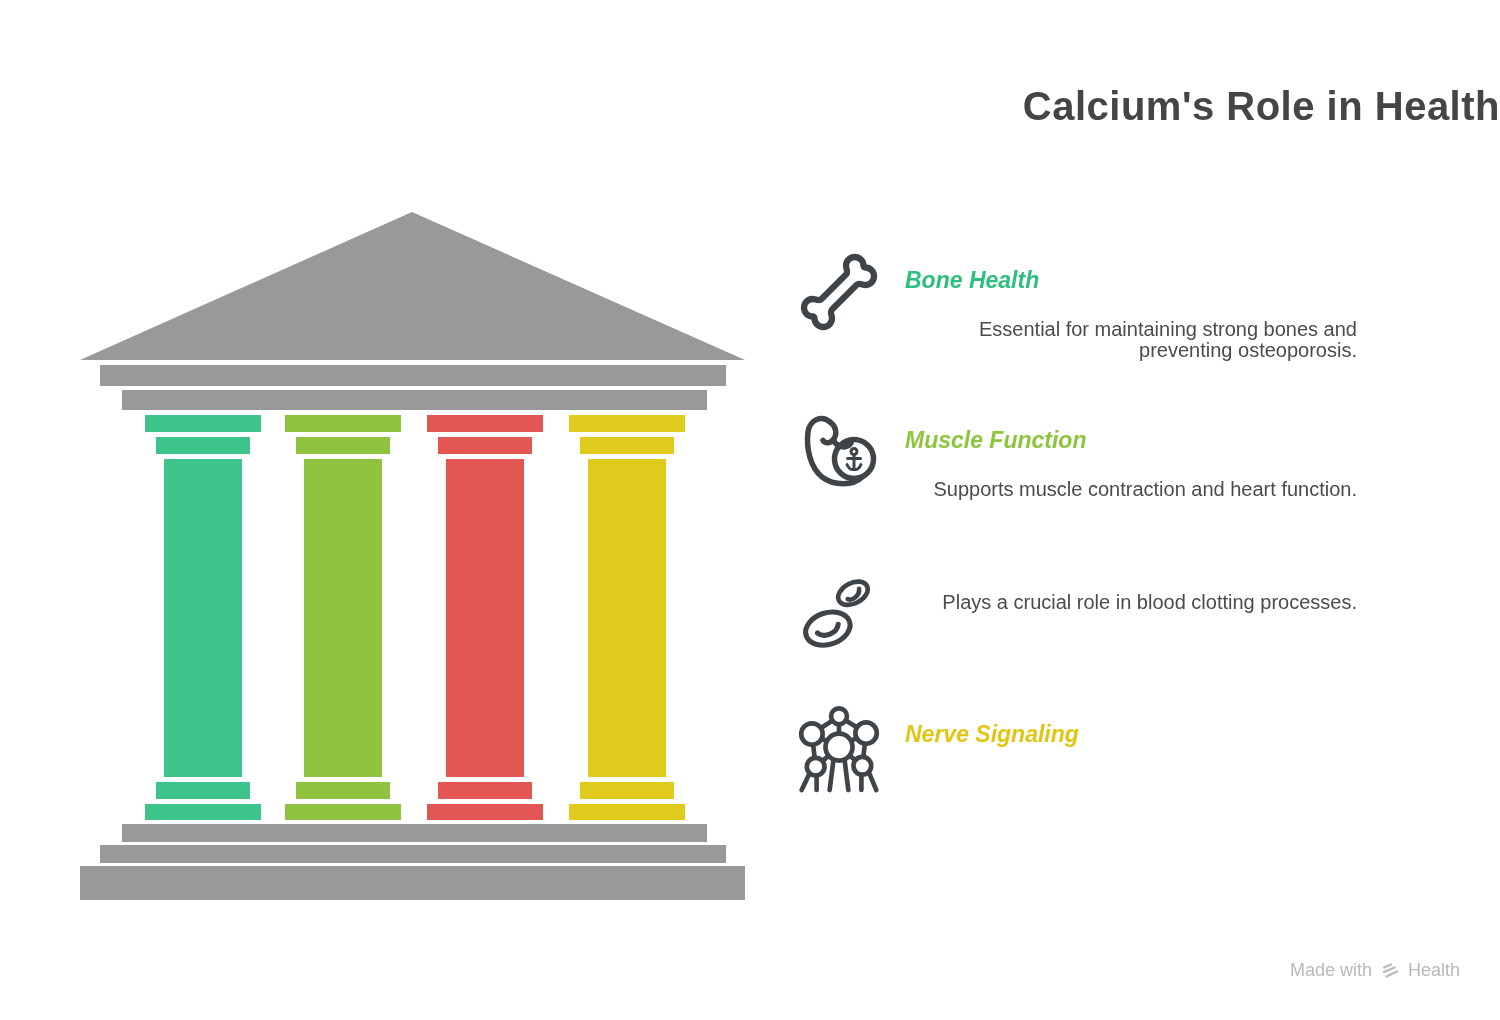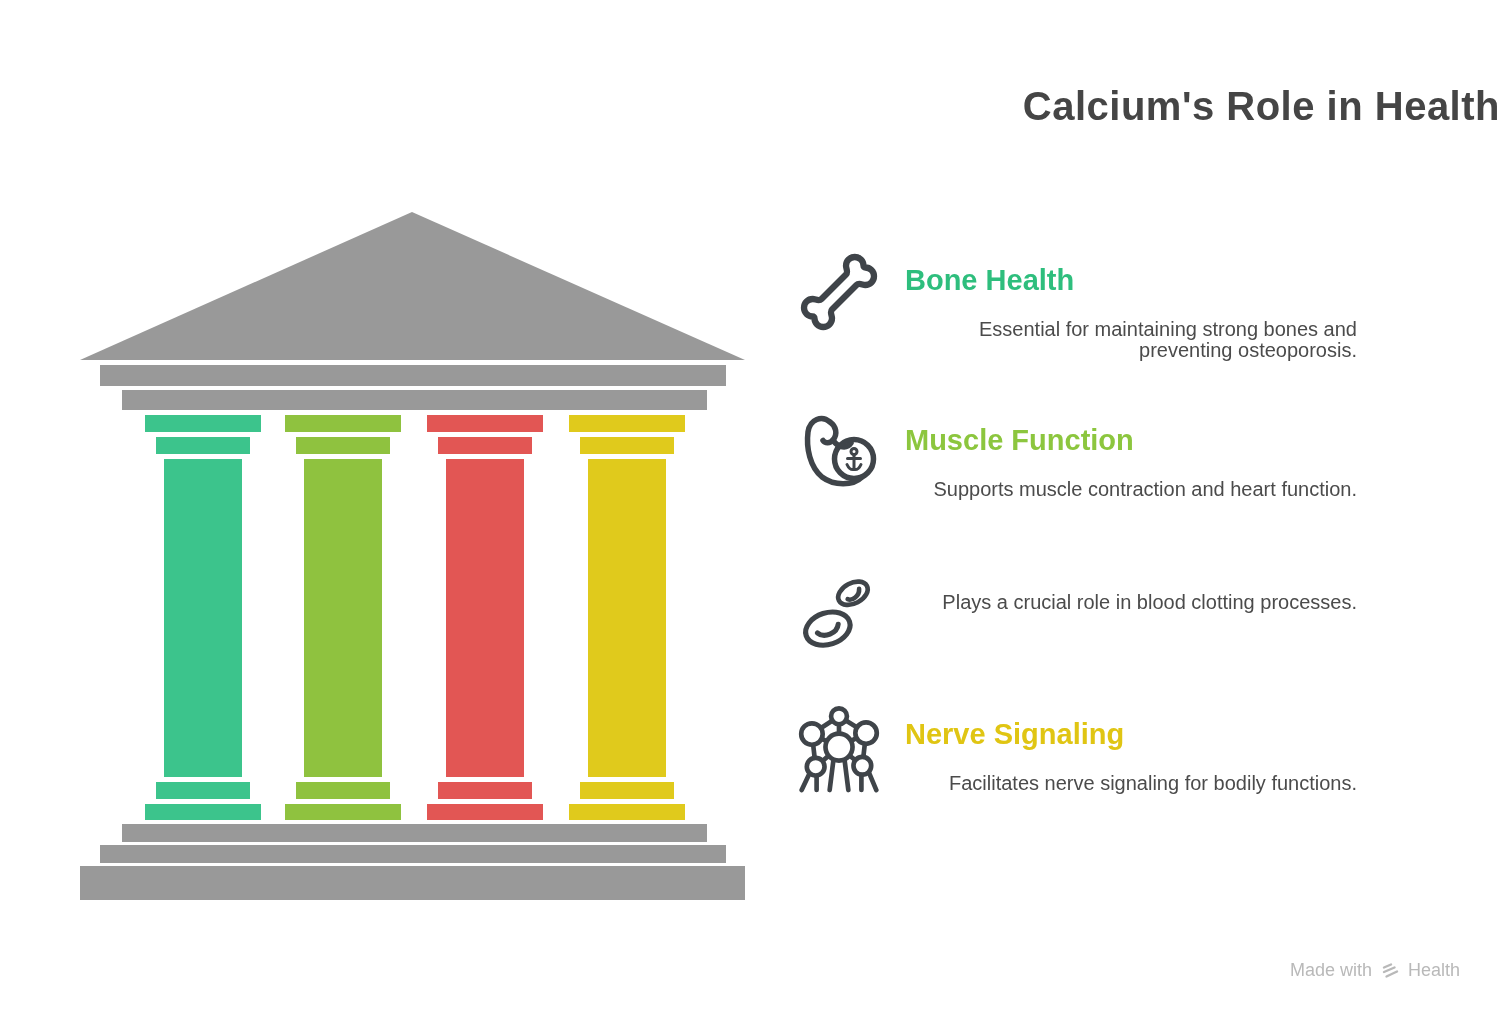--- a/index.html
+++ b/index.html
@@ -13,21 +13,21 @@
   }
   .temple{position:absolute;left:78px;top:208px;}
   .items{position:absolute;left:797px;top:0;width:600px;}
   .item{position:absolute;left:0;display:flex;align-items:flex-start;}
   .item-1{top:250px;}
   .item-2{top:410px;}
   .item-3{top:570px;}
   .item-4{top:704px;}
   .item .icon-box{width:84px;height:94px;flex:0 0 84px;display:flex;align-items:flex-start;justify-content:center;}
   .item .txt{margin-left:24px;width:452px;}
-  .item h2{margin:13px 0 0 0;font-size:29px;line-height:34px;font-weight:700;}
+  .item h2{margin:13px 0 0 0;font-size:23px;line-height:34px;font-weight:700;font-style:italic;}
   .item p{margin:22px 0 0 0;font-size:20px;line-height:21px;color:#4b4b4b;text-align:right;}
   .item--green h2{color:#2ebe7d;}
   .item--lime h2{color:#8cc63e;}
   .item--red h2{color:#e25352;}
   .item--yellow h2{color:#e0c513;}
   .badge{
     position:absolute;right:40px;top:960px;display:flex;align-items:flex-end;gap:8px;
     color:#b9b9b9;font-size:18px;text-decoration:none;
   }
   .badge svg{display:block;}
@@ -144,21 +144,20 @@
           <circle cx="16" cy="32" r="11.5"></circle>
           <circle cx="74" cy="31" r="11.5"></circle>
           <circle cx="45" cy="46" r="14.5"></circle>
           <circle cx="20" cy="67" r="9.5"></circle>
           <circle cx="70" cy="66" r="9.5"></circle>
         </g>
       </svg>
     </div>
     <div class="txt">
       <h2>Nerve Signaling</h2>
-      <p>Facilitates nerve signaling for bodily functions.</p>
     </div>
   </div>
 
 </div>
 
 <a class="badge" href="#">
   <span>Made with</span>
   <svg width="20" height="20" viewBox="0 0 20 20" stroke="#b9b9b9" stroke-width="2.4" stroke-linecap="round" fill="none">
     <path d="M4 6.5 L11 3.5"></path>
     <path d="M4 11 L14.5 6.5"></path>

